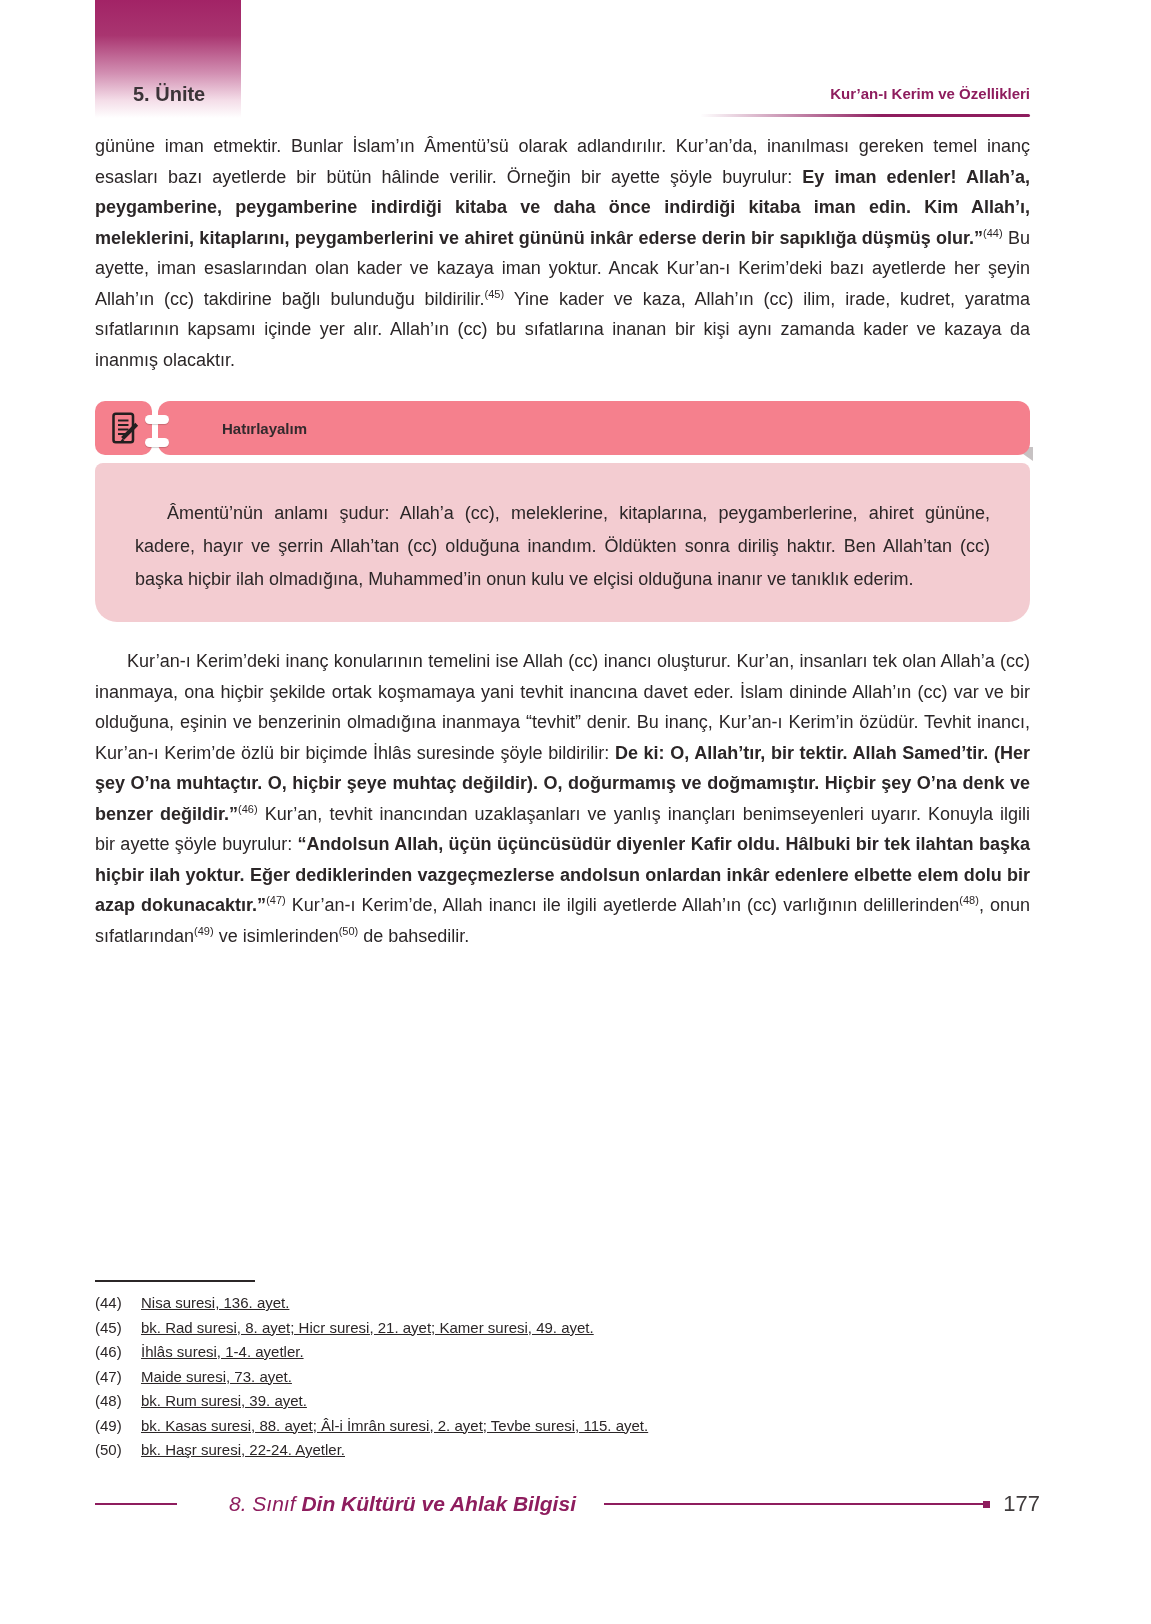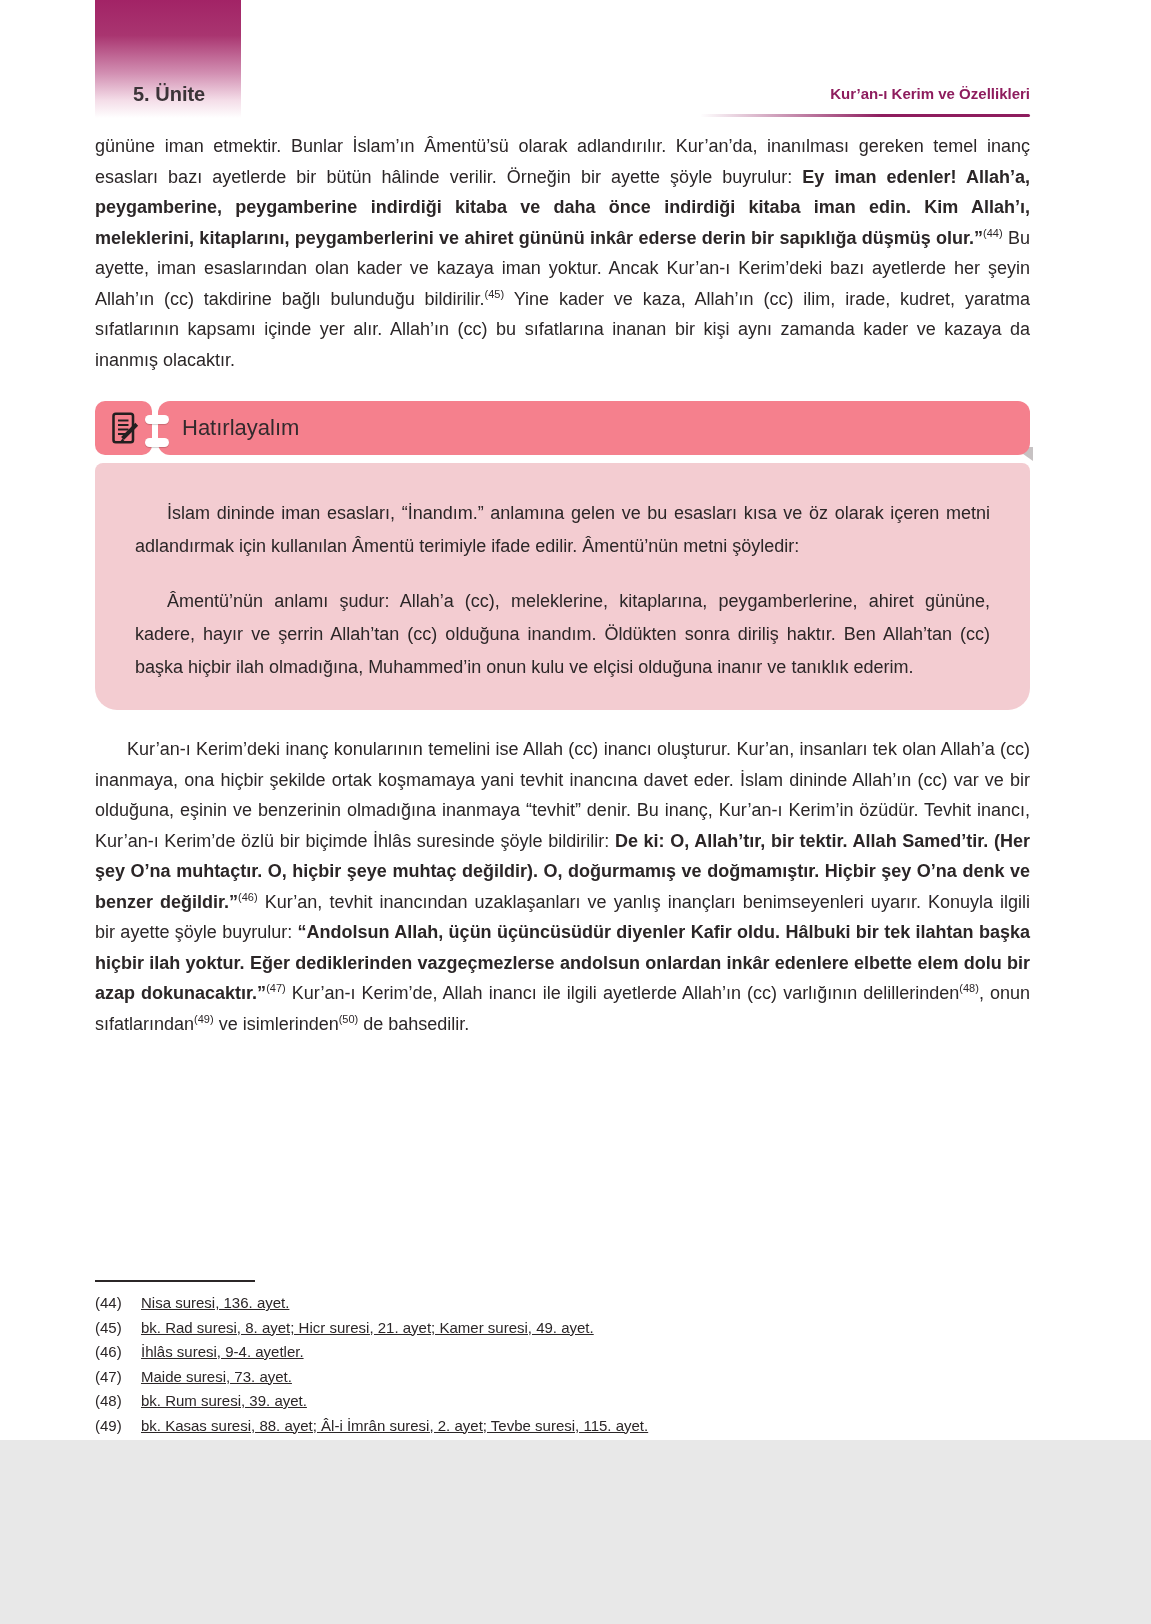--- a/index.html
+++ b/index.html
@@ -1,18 +1,18 @@
 <!DOCTYPE html>
 <html lang="tr" style="--brand-magenta: #8e1d5e; --titlebar-pink: #f5808d; --box-pink: #f3ccd1; --text-dark: #2b2627;"><head>
 <meta charset="utf-8">
 <style>
   * { margin:0; padding:0; box-sizing:border-box; }
   body { background:#e8e8e8; font-family:"Liberation Sans", sans-serif; }
   .page {
-    position:relative; width:1151px; height:1440px; background:#fff;
+    position:relative; width:1151px; height:1624px; background:#fff;
     overflow:hidden; margin:0 auto;
     font-family:"Liberation Sans", sans-serif;
     color: var(--text-dark, #2b2627);
   }
 
   
   .unit-badge {
     position:absolute; left:95px; top:0; width:146px; height:118px;
     background:linear-gradient(180deg,#a22366 0%,#a93570 30%,#d28fb2 62%,#f4dde8 85%,#ffffff 100%);
     display:flex; align-items:flex-end; padding:0 0 12px 38px;
@@ -43,21 +43,21 @@
   .rem-icon-box {
     position:absolute; left:0; top:0; width:57px; height:54px;
     background:var(--titlebar-pink,#f5808d); border-radius:10px;
     display:flex; align-items:center; justify-content:center; z-index:1;
   }
   .rem-bar {
     position:absolute; left:63px; top:0; right:0; height:54px;
     background:var(--titlebar-pink,#f5808d); border-radius:12px;
     display:flex; align-items:center; z-index:1;
   }
-  .rem-title { margin-left:24px; font-size:22px; font-weight:normal; color:#332a2d; }
+  .rem-title { margin-left:64px; font-size:15px; font-weight:bold; color:#332a2d; }
   .ring {
     position:absolute; left:50px; width:24px; height:9px; background:#fff;
     border-radius:5px; z-index:3; box-shadow:0 1px 1px rgba(0,0,0,.18);
   }
   .ring.r1 { top:14px; } .ring.r2 { top:37px; }
   .fold {
     position:absolute; right:-3px; top:46px; width:0; height:0; z-index:0;
     border-top:14px solid #c7c2c3; border-left:20px solid transparent;
   }
   .rem-body {
@@ -113,41 +113,40 @@
           </svg>
         </div>
         <span class="ring r1"></span>
         <span class="ring r2"></span>
         <div class="rem-bar">
           <span class="rem-title">Hatırlayalım</span>
         </div>
         <span class="fold"></span>
       </div>
       <div class="rem-body">
-        <p class="p indent"><span>İslam dininde iman esasları, “İnandım.” anlamına gelen ve bu esasları kısa ve öz olarak içeren metni adlandırmak için kullanılan Âmentü terimiyle ifade edilir. Âmentü’nün metni şöyledir:</span></p>
         <p class="p indent last"><span>Âmentü’nün anlamı şudur: Allah’a (cc), meleklerine, kitaplarına, peygamberlerine, ahiret gününe, kadere, hayır ve şerrin Allah’tan (cc) olduğuna inandım. Öldükten sonra diriliş haktır. Ben Allah’tan (cc) başka hiçbir ilah olmadığına, Muhammed’in onun kulu ve elçisi olduğuna inanır ve tanıklık ederim.</span></p>
       </div>
     </section>
 
     <p class="p indent after-box"><span>Kur’an-ı Kerim’deki inanç konularının temelini ise Allah (cc) inancı oluşturur. Kur’an, insanları tek olan Allah’a (cc) inanmaya, ona hiçbir şekilde ortak koşmamaya yani tevhit inancına davet eder. İslam dininde Allah’ın (cc) var ve bir olduğuna, eşinin ve benzerinin olmadığına inanmaya “tevhit” denir. Bu inanç, Kur’an-ı Kerim’in özüdür. Tevhit inancı, Kur’an-ı Kerim’de özlü bir biçimde İhlâs suresinde şöyle bildirilir: </span><b>De ki: O, Allah’tır, bir tektir. Allah Samed’tir. (Her şey O’na muhtaçtır. O, hiçbir şeye muhtaç değildir). O, doğurmamış ve doğmamıştır. Hiçbir şey O’na denk ve benzer değildir.”</b><sup>(46)</sup><span> Kur’an, tevhit inancından uzaklaşanları ve yanlış inançları benimseyenleri uyarır. Konuyla ilgili bir ayette şöyle buyrulur: </span><b>“Andolsun Allah, üçün üçüncüsüdür diyenler Kafir oldu. Hâlbuki bir tek ilahtan başka hiçbir ilah yoktur. Eğer dediklerinden vazgeçmezlerse andolsun onlardan inkâr edenlere elbette elem dolu bir azap dokunacaktır.”</b><sup>(47)</sup><span> Kur’an-ı Kerim’de, Allah inancı ile ilgili ayetlerde Allah’ın (cc) varlığının delillerinden</span><sup>(48)</sup><span>, onun sıfatlarından</span><sup>(49)</sup><span> ve isimlerinden</span><sup>(50)</sup><span> de bahsedilir.</span></p>
   </main>
 
   <section class="footnotes">
     <div class="fn-rule"></div>
     <div class="fn-row">
       <span class="fn-num">(44)</span>
       <span class="fn-text">Nisa suresi, 136. ayet.</span>
     </div>
     <div class="fn-row">
       <span class="fn-num">(45)</span>
       <span class="fn-text">bk. Rad suresi, 8. ayet; Hicr suresi, 21. ayet; Kamer suresi, 49. ayet.</span>
     </div>
     <div class="fn-row">
       <span class="fn-num">(46)</span>
-      <span class="fn-text">İhlâs suresi, 9-4. ayetler.</span>
+      <span class="fn-text">İhlâs suresi, 1-4. ayetler.</span>
     </div>
     <div class="fn-row">
       <span class="fn-num">(47)</span>
       <span class="fn-text">Maide suresi, 73. ayet.</span>
     </div>
     <div class="fn-row">
       <span class="fn-num">(48)</span>
       <span class="fn-text">bk. Rum suresi, 39. ayet.</span>
     </div>
     <div class="fn-row">

